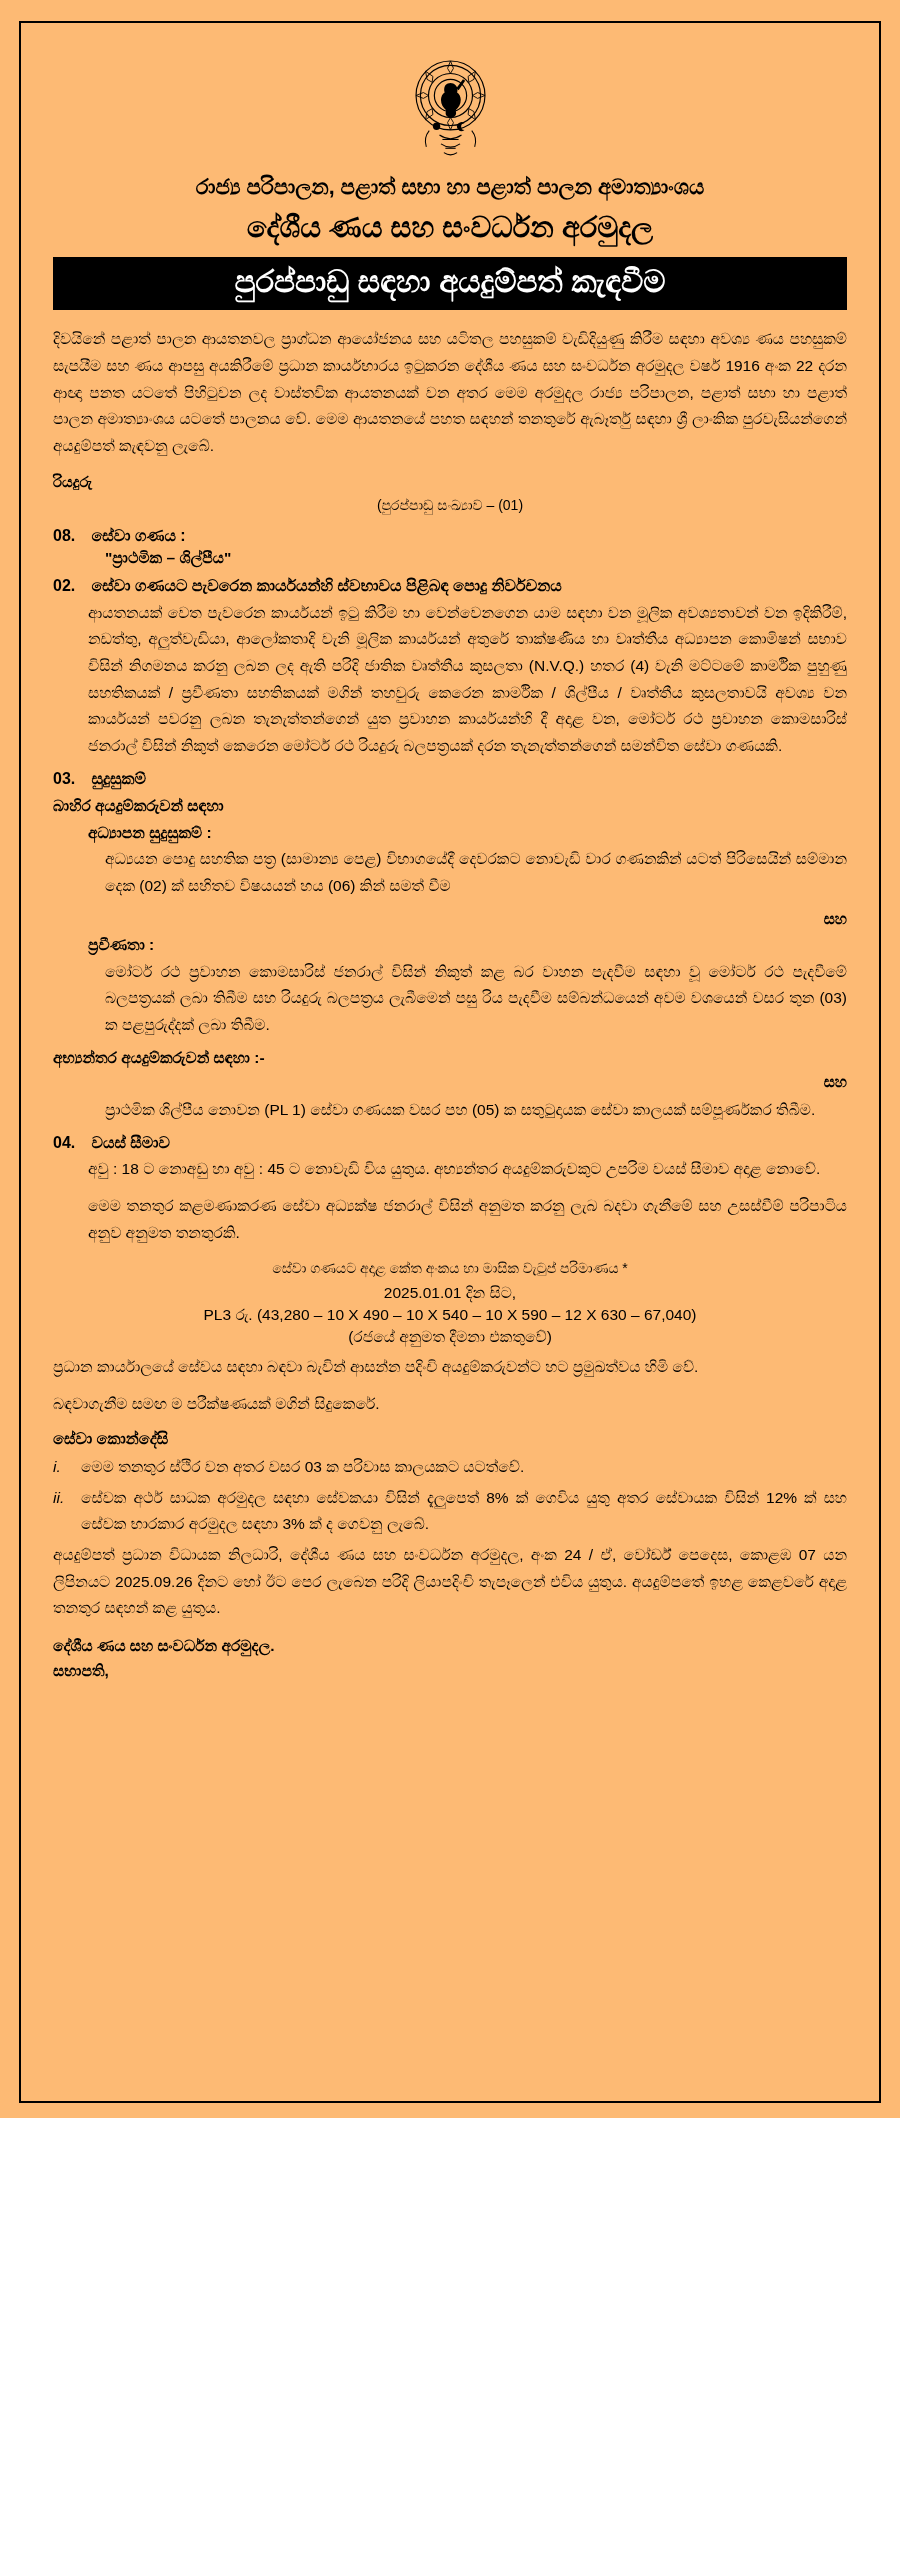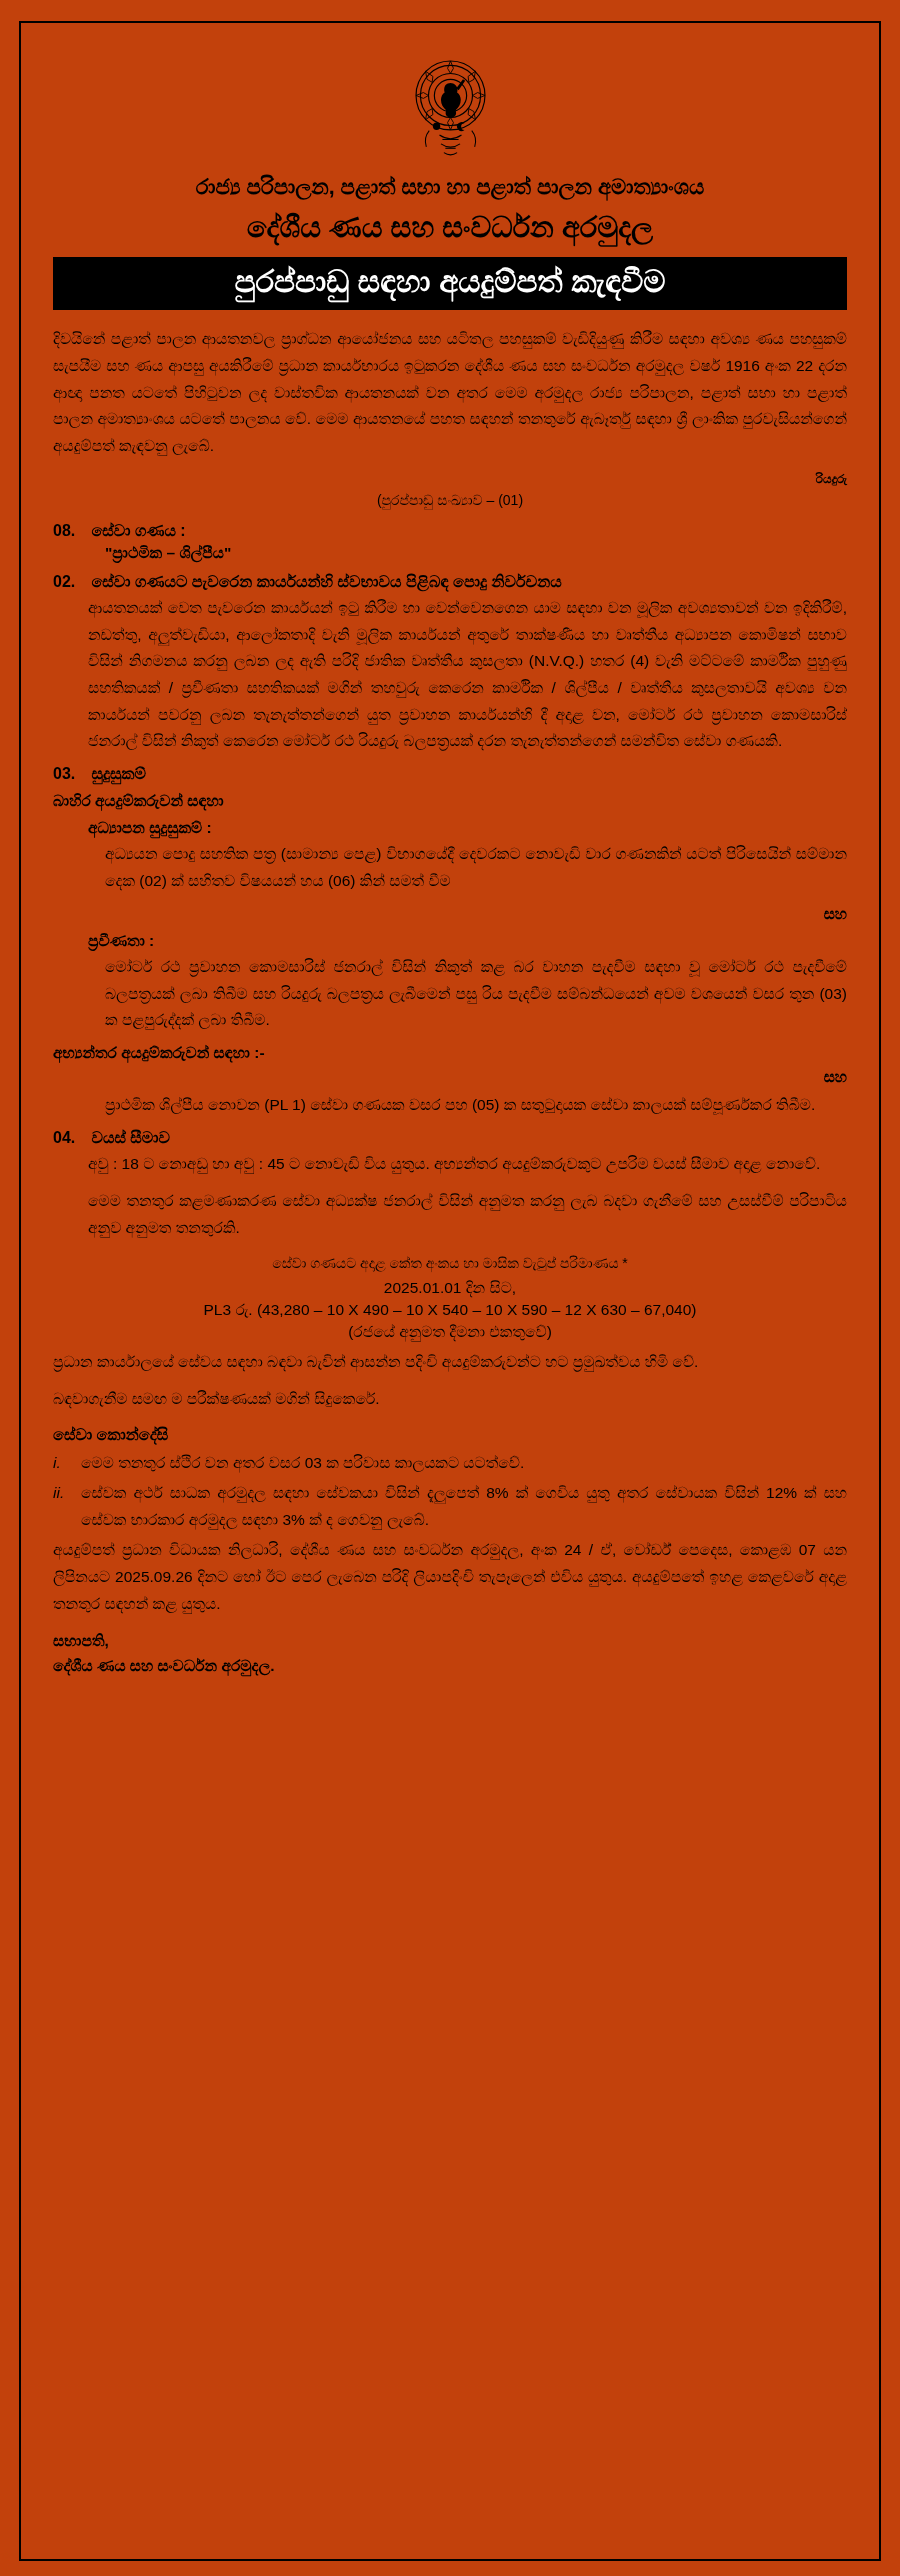--- a/index.html
+++ b/index.html
@@ -9,24 +9,24 @@
   }
   body {
     font-family: "Liberation Sans", sans-serif;
     width: 900px;
     height: 2576px;
     position: relative;
     overflow: hidden;
   }
   .page {
     width: 900px;
-    height: 2576px;
+    height: 2118px;
     box-sizing: border-box;
     padding: 20.6px 19px 14.7px 19px;
-    background: #c2410c;
+    background: #fdba74;
     position: relative;
   }
   .frame {
     border: 2.2px solid #000000;
     box-sizing: border-box;
     width: 100%;
     height: 100%;
     padding: 19px 32px 22px 32px;
     position: relative;
   }
@@ -73,22 +73,22 @@
   }
   
   .para {
     font-size: 15.5px;
     line-height: 1.72;
     text-align: justify;
     color: #000;
     margin: 0 0 10.3px 0;
   }
   .centered {
-    text-align: right;
-    font-size: 12px;
+    text-align: left;
+    font-size: 15px;
     line-height: 1.6;
     font-weight: bold;
   }
   .centered-normal {
     text-align: center;
     font-size: 14px;
     line-height: 1.6;
   }
   .sub-head {
     font-size: 15.5px;
@@ -271,19 +271,19 @@
       <span>මෙම තනතුර ස්ථිර වන අතර වසර 03 ක පරිවාස කාලයකට යටත්වේ.</span>
     </div>
     <div class="cond-item">
       <span class="cond-rn">ii.</span>
       <span>සේවක අර්ථ සාධක අරමුදල සඳහා සේවකයා විසින් දැලුපෙත් 8% ක් ගෙවිය යුතු අතර සේවායක විසින් 12% ක් සහ සේවක භාරකාර අරමුදල සඳහා 3% ක් ද ගෙවනු ලැබේ.</span>
     </div>
 
     <p class="para">අයදුම්පත් ප්‍රධාන විධායක නිලධාරි, දේශීය ණය සහ සංවර්ධන අරමුදල, අංක 24 / ඒ, වෝර්ඩ් පෙදෙස, කොළඹ 07 යන ලිපිනයට 2025.09.26 දිනට හෝ ඊට පෙර ලැබෙන පරිදි ලියාපදිංචි තැපෑලෙන් එවිය යුතුය. අයදුම්පතේ ඉහළ කෙළවරේ අදාළ තනතුර සඳහන් කළ යුතුය.</p>
 
     <div class="sign">
+      <div>දේශීය ණය සහ සංවර්ධන අරමුදල.</div>
       <div>සභාපති,</div>
-      <div>දේශීය ණය සහ සංවර්ධන අරමුදල.</div>
     </div>
 
   </div>
 </div>
 
 
 </body></html>

